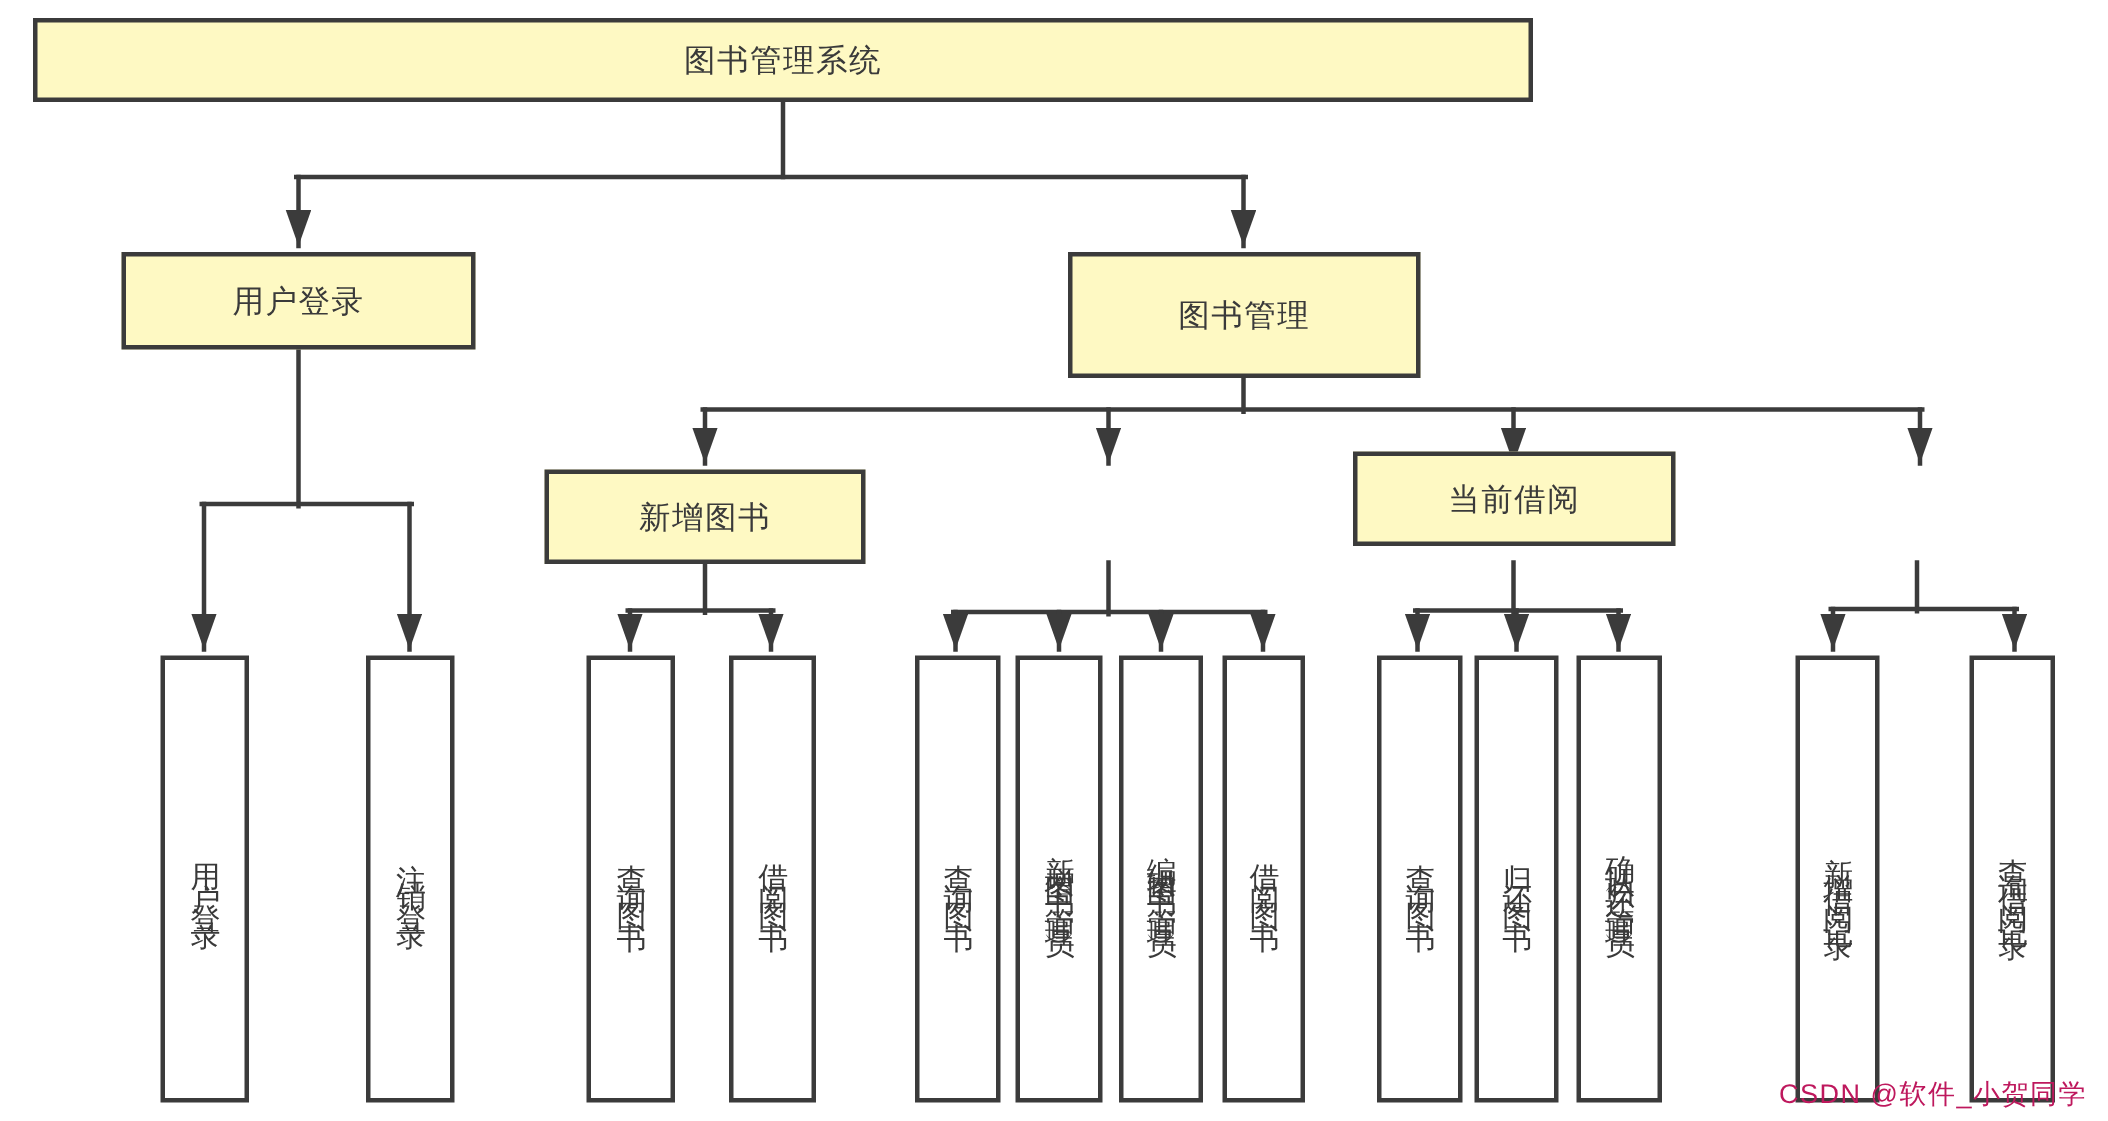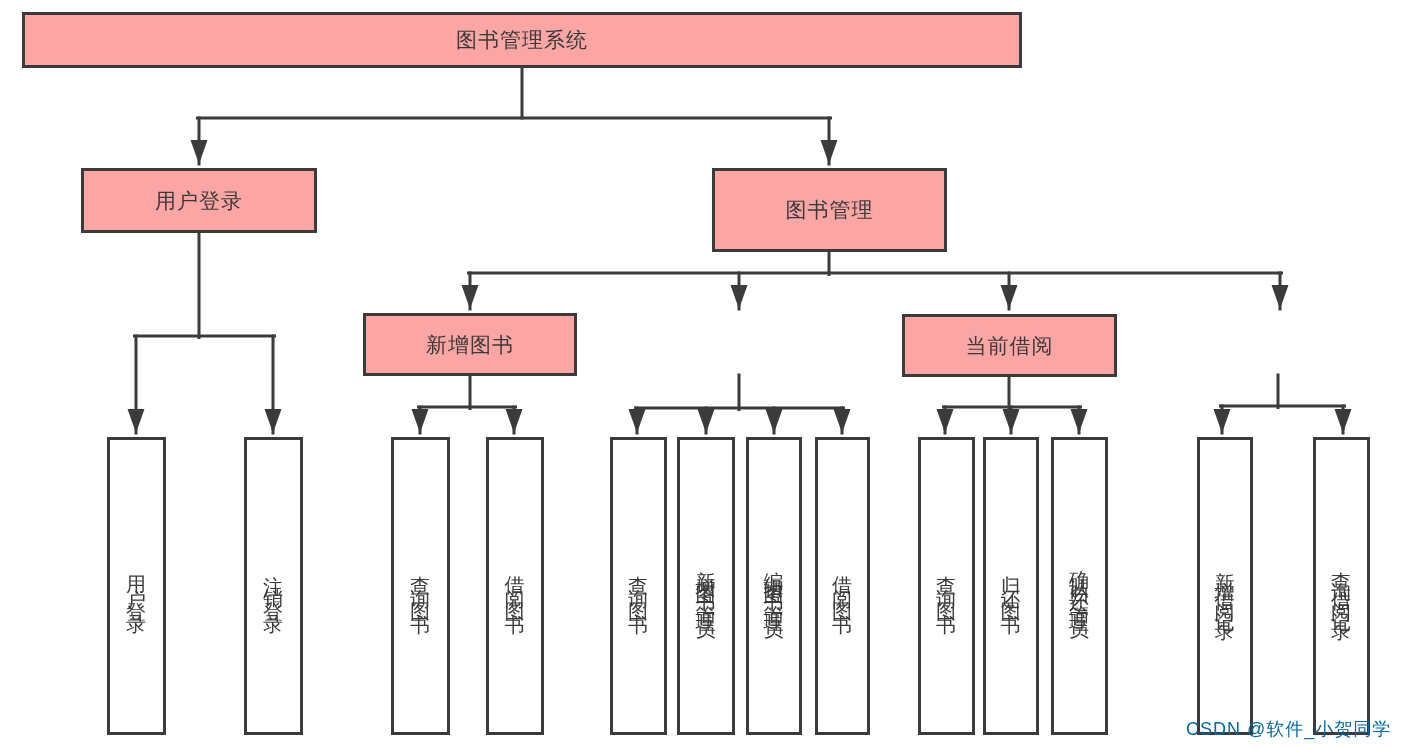--- a/index.html
+++ b/index.html
@@ -7,21 +7,21 @@
     position:relative;
     width:1405px;height:747px;
     background:#ffffff;
     overflow:hidden;
     font-family:"Liberation Sans", sans-serif;
   }
   #connectors{position:absolute;left:0;top:0;z-index:1;}
   .node{
     position:absolute;
     box-sizing:border-box;
-    background:#fca5a5;
+    background:#fef9c3;
     border:3px solid #3b3b3b;
     display:flex;
     align-items:center;
     justify-content:center;
     color:#3a3a3a;
     font-size:21px;
     letter-spacing:1px;
     z-index:2;
     white-space:nowrap;
   }
@@ -44,21 +44,21 @@
     text-orientation:mixed;
     line-height:1;
   }
   .t4{letter-spacing:13px;}
   .t6{letter-spacing:10px;}
   .t10{letter-spacing:7px;}
   #watermark{
     position:absolute;
     left:1186px;top:717px;
     font-size:18px;
-    color:#0369a1;
+    color:#be185d;
     letter-spacing:1px;
     z-index:3;
     white-space:nowrap;
   }
 </style>
 </head>
 <body>
 
 <div id="canvas">
 
@@ -111,21 +111,21 @@
       <line x1="1343" y1="406" x2="1343" y2="433" marker-end="url(#arrowhead)"></line>
     </g>
   </svg>
 
   <div class="node" style="left:22px;top:12px;width:1000px;height:56px;">图书管理系统</div>
 
   <div class="node" style="left:81px;top:168px;width:236px;height:65px;">用户登录</div>
   <div class="node" style="left:712px;top:168px;width:235px;height:84px;">图书管理</div>
 
   <div class="node" style="left:363px;top:313px;width:214px;height:63px;">新增图书</div>
-  <div class="node" style="left:902px;top:314px;width:215px;height:63px;">当前借阅</div>
+  <div class="node" style="left:902px;top:301px;width:215px;height:63px;">当前借阅</div>
 
   <div class="vnode" style="left:107px;width:59px;">
     <span class="vtext t4">用户登录</span>
   </div>
   <div class="vnode" style="left:244px;width:59px;">
     <span class="vtext t4">注销登录</span>
   </div>
 
   <div class="vnode" style="left:391px;width:59px;">
     <span class="vtext t4">查询图书</span>

